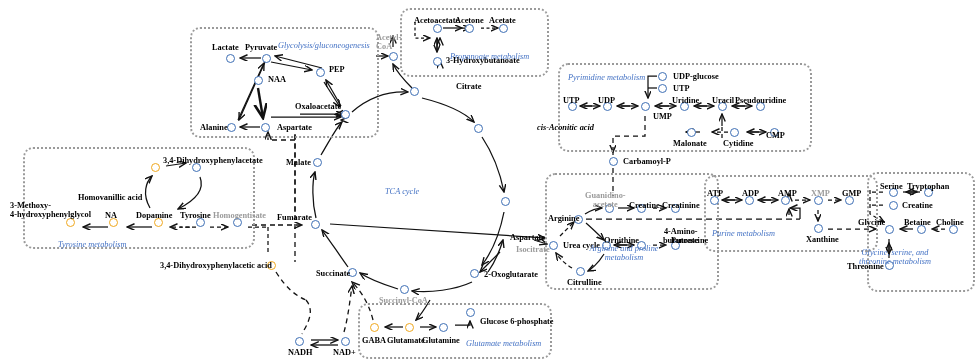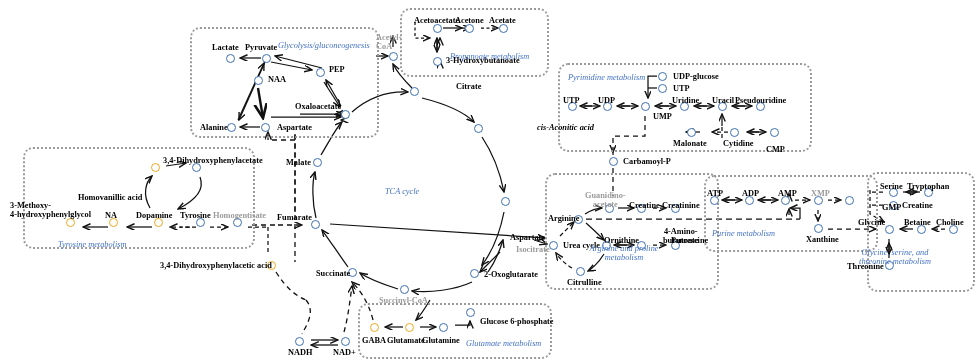--- a/index.html
+++ b/index.html
@@ -306,37 +306,37 @@
       <div class="lbl" style="left: 673px; top: 72px;">UDP-glucose</div>
       <div class="lbl" style="left: 673px; top: 84px;">UTP</div>
       <div class="lbl" style="left: 563px; top: 96px;">UTP</div>
       <div class="lbl" style="left: 598px; top: 96px;">UDP</div>
       <div class="lbl" style="left: 653px; top: 112px;">UMP</div>
       <div class="lbl" style="left: 672px; top: 96px;">Uridine</div>
       <div class="lbl" style="left: 712px; top: 96px;">Uracil</div>
       <div class="lbl" style="left: 735px; top: 96px;">Pseudouridine</div>
       <div class="lbl" style="left: 673px; top: 139px;">Malonate</div>
       <div class="lbl" style="left: 723px; top: 139px; text-align: center;">Cytidine</div>
-      <div class="lbl" style="left: 766px; top: 145px;">CMP</div>
+      <div class="lbl" style="left: 766px; top: 131px;">CMP</div>
       <div class="lbl" style="left: 623px; top: 157px;">Carbamoyl-P</div>
       <div class="lbl gray" style="left: 585px; top: 191px; text-align: center;">Guanidino-<br>acetate</div>
       <div class="lbl" style="left: 629px; top: 201px;">Creatine</div>
       <div class="lbl" style="left: 662px; top: 201px;">Creatinine</div>
       <div class="lbl" style="left: 548px; top: 214px;">Arginine</div>
       <div class="lbl" style="left: 563px; top: 241px;">Urea cycle</div>
       <div class="lbl" style="left: 604px; top: 236px;">Ornithine</div>
       <div class="lbl" style="left: 631px; top: 236px; margin-left: 40px;">Putrescine</div>
       <div class="lbl" style="left: 663px; top: 227px; text-align: center;">4-Amino-<br>butanoate</div>
       <div class="lbl" style="left: 567px; top: 278px;">Citrulline</div>
       <div class="lbl" style="left: 510px; top: 233px;">Aspartate</div>
       <div class="lbl" style="left: 707px; top: 189px;">ATP</div>
       <div class="lbl" style="left: 742px; top: 189px;">ADP</div>
       <div class="lbl" style="left: 778px; top: 189px;">AMP</div>
       <div class="lbl gray" style="left: 811px; top: 189px;">XMP</div>
-      <div class="lbl" style="left: 842px; top: 203px; margin-left: 40px;">GMP</div>
+      <div class="lbl" style="left: 842px; top: 189px;">GMP</div>
       <div class="lbl" style="left: 806px; top: 235px;">Xanthine</div>
       <div class="lbl" style="left: 880px; top: 182px;">Serine</div>
       <div class="lbl" style="left: 907px; top: 182px;">Tryptophan</div>
       <div class="lbl" style="left: 902px; top: 201px;">Creatine</div>
       <div class="lbl" style="left: 858px; top: 218px;">Glycine</div>
       <div class="lbl" style="left: 904px; top: 218px;">Betaine</div>
       <div class="lbl" style="left: 936px; top: 218px;">Choline</div>
       <div class="lbl" style="left: 847px; top: 262px;">Threonine</div>
     </div>
   <div id="pathlabels">

